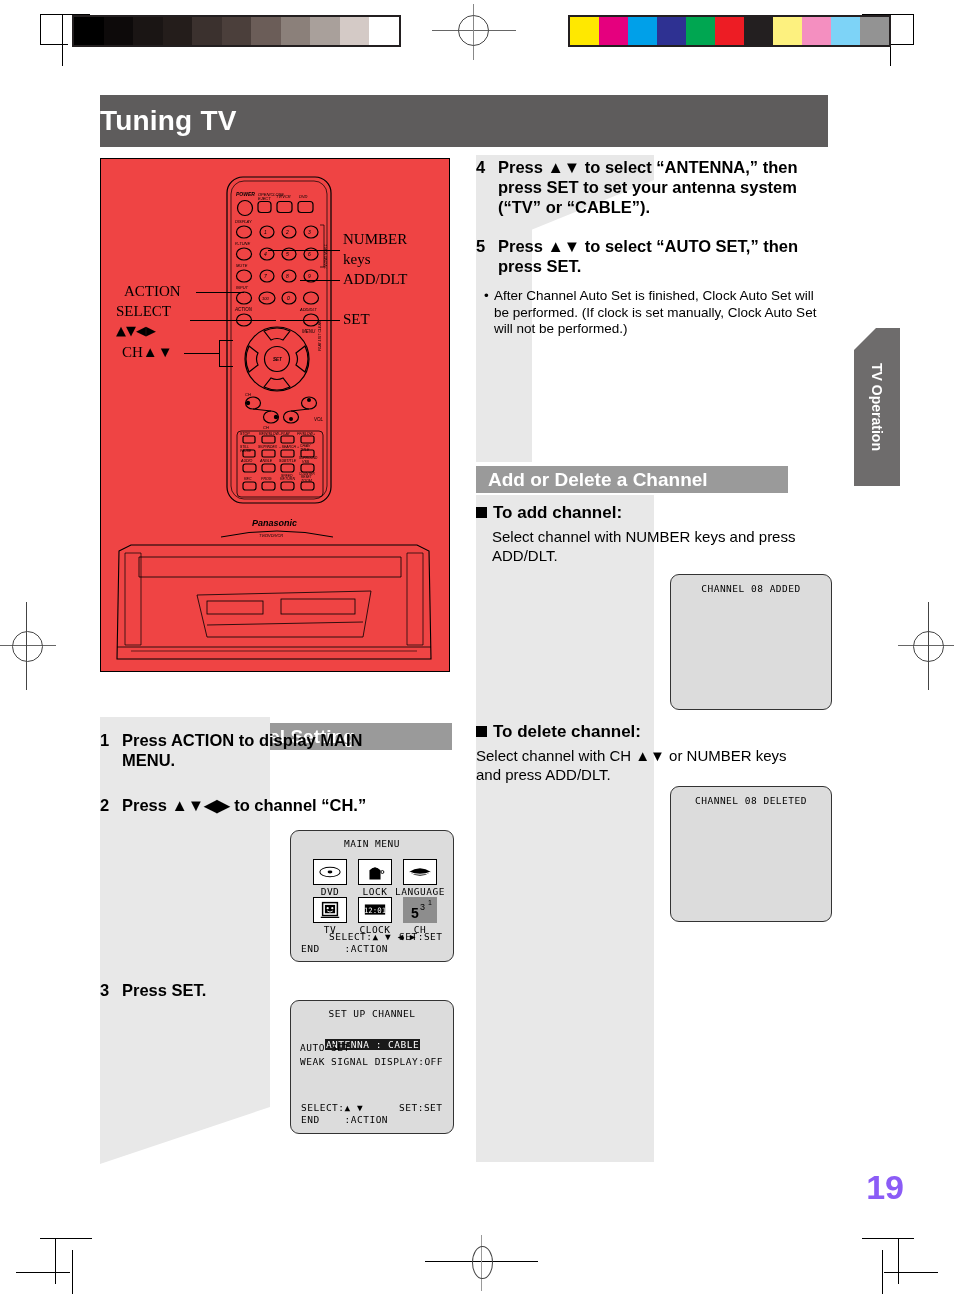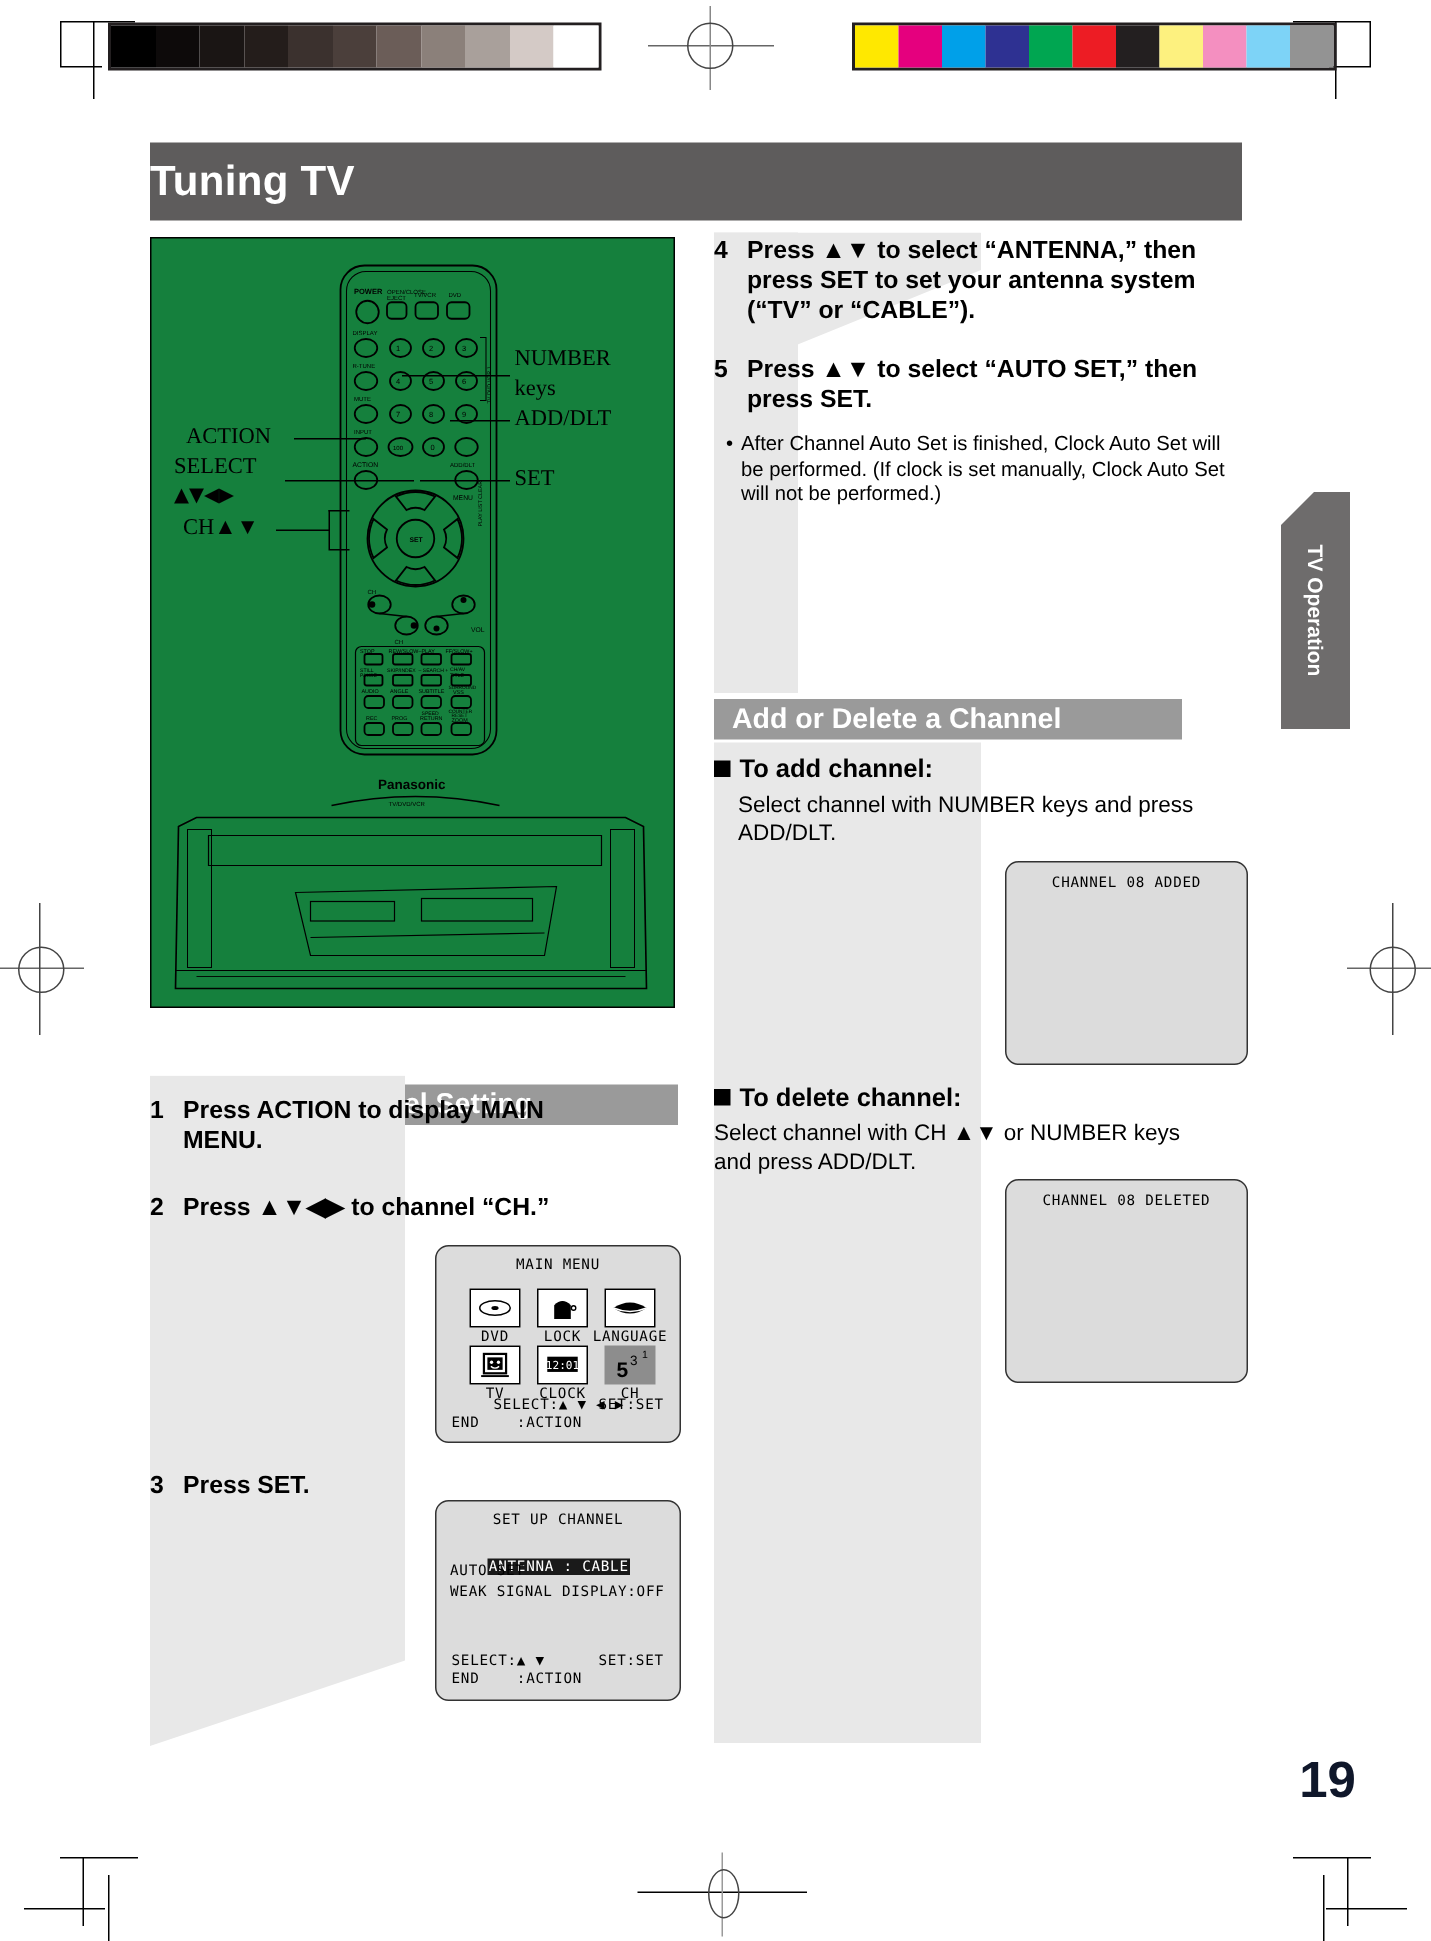--- a/index.html
+++ b/index.html
@@ -39,21 +39,21 @@
     display:flex;align-items:center;
   }
   .sec-bar span{font-size:19px;font-weight:bold;padding-left:12px;}
 
   
   .shade{position:absolute;background:#e8e8e8;}
 
   
   .figbox{
     left:100px;top:158px;width:348px;height:512px;
-    border:1px solid #000;background:#15803d;
+    border:1px solid #000;background:#ef4444;font-style:italic;
   }
 
   
   .side-tab{
     position:absolute;right:54px;top:328px;width:46px;height:158px;
     background:#6e6c6c;
     clip-path:polygon(0 22px,22px 0,100% 0,100% 100%,0 100%);
   }
   .side-tab span{
     position:absolute;left:50%;top:50%;
@@ -92,21 +92,21 @@
   .mm-icon.sel{background:#8d8d8d;border:none;}
 
   
   .rlabel{position:absolute;font-family:"Liberation Serif",serif;font-size:15px;color:#000;white-space:nowrap;}
   .leader{position:absolute;background:#000;height:1px;}
   .leader-v{position:absolute;background:#000;width:1px;}
 
   
   .remote-svg{position:absolute;left:0;top:0;}
 
-  .pagenum{position:absolute;right:50px;top:1168px;font-size:34px;font-weight:bold;color:#0f172a;}
+  .pagenum{position:absolute;right:50px;top:1168px;font-size:34px;font-weight:bold;color:#8b5cf6;}
 </style>
 </head>
 <body>
 
 <div>
 
   <div class="cropmark abs" style="left:40px;top:14px;width:50px;height:1px;"></div>
   <div class="cropmark abs" style="left:62px;top:14px;width:1px;height:52px;"></div>
   <div class="cropmark abs" style="left:40px;top:44px;width:28px;height:1px;"></div>
   <div class="cropmark abs" style="left:40px;top:14px;width:1px;height:30px;"></div>

